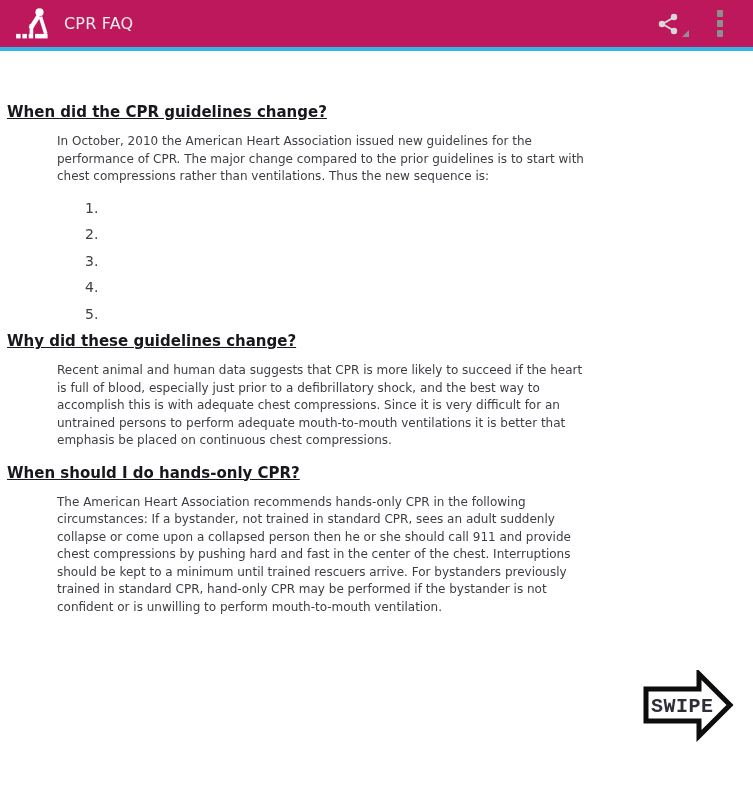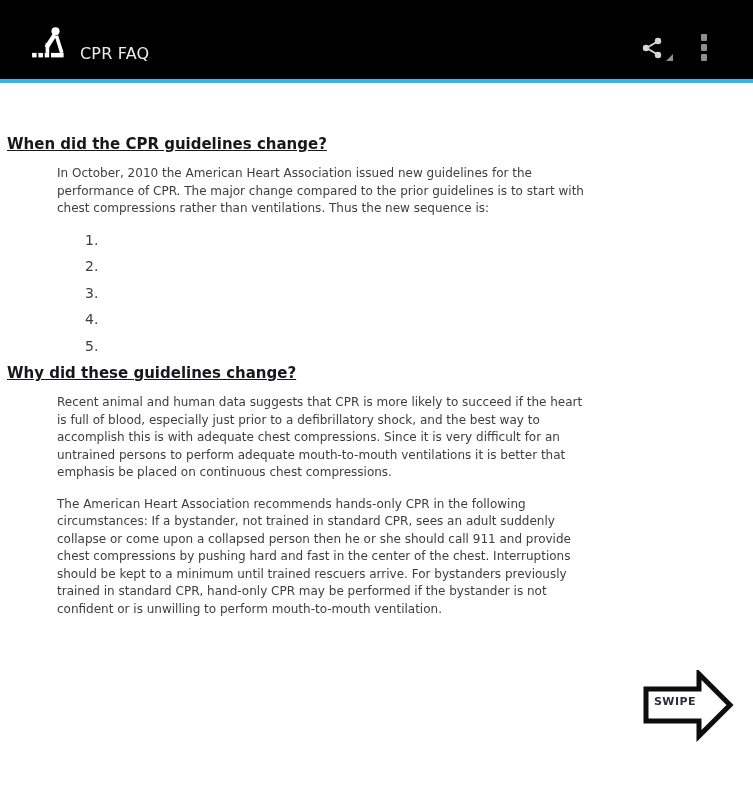--- a/index.html
+++ b/index.html
@@ -1,22 +1,22 @@
 <!DOCTYPE html>
 <html><head>
 <meta charset="utf-8">
 <style>
   html,body{margin:0;padding:0;background:#fff;}
   body{width:753px;height:800px;overflow:hidden;position:relative;
        font-family:"DejaVu Sans","Liberation Sans",sans-serif;}
 
   
   .action-bar{
-    height:47px;background:#000000;border-bottom:4px solid #33B5E5;
-    display:flex;align-items:flex-end;padding:16px;position:relative;
+    height:47px;background:#be185d;border-bottom:4px solid #33B5E5;
+    display:flex;align-items:center;padding:0;position:relative;
   }
   .app-icon{width:46px;height:40px;margin-left:12px;display:flex;align-items:center;justify-content:center;}
   .bar-title{color:#ededed;font-size:16px;margin-left:6px;letter-spacing:.2px;}
   .bar-actions{margin-left:auto;display:flex;align-items:center;gap:32px;padding-right:26px;}
   .share-btn{position:relative;width:26px;height:30px;display:flex;align-items:center;justify-content:center;}
   .share-caret{position:absolute;right:-8px;bottom:2px;width:0;height:0;
     border-left:7px solid transparent;border-bottom:7px solid #8f8f8f;}
   .overflow-btn{display:flex;flex-direction:column;gap:3px;padding:2px 4px;}
   .overflow-btn span{width:6px;height:7px;background:#8e8e8e;border-radius:1px;display:block;}
 
@@ -34,21 +34,21 @@
   .li-marker{width:25px;flex:0 0 25px;}
   .li-text{white-space:pre-line;}
   .section{margin-bottom:4px;}
   .section-3 .section-heading{margin-top:4px;}
 
   
   .swipe{position:absolute;left:642px;top:670px;width:92px;height:72px;}
   .swipe svg{position:absolute;left:0;top:0;}
   .swipe-label{
     position:absolute;left:9px;top:25px;width:48px;text-align:center;
-    font-size:11px;font-weight:600;color:#2e2e3a;letter-spacing:.5px;
+    font-size:20px;font-weight:600;color:#2e2e3a;letter-spacing:.5px;font-family:Liberation Mono, monospace;
   }
 </style>
 </head>
 <body>
 
 <header class="action-bar">
   <div class="app-icon">
     <svg width="40" height="36" viewBox="0 0 44 40">
       <circle cx="27" cy="7" r="4.5" fill="#fff"></circle>
       <path d="M26 11 L17 25" stroke="#fff" stroke-width="5" fill="none"></path>
@@ -109,20 +109,21 @@
   <section class="section section-2">
     <h2 class="section-heading">Why did these guidelines change?</h2>
     <p class="para">Recent animal and human data suggests that CPR is more likely to succeed if the heart
 is full of blood, especially just prior to a defibrillatory shock, and the best way to
 accomplish this is with adequate chest compressions. Since it is very difficult for an
 untrained persons to perform adequate mouth-to-mouth ventilations it is better that
 emphasis be placed on continuous chest compressions.</p>
   </section>
 
   <section class="section section-3">
+    <h2 class="section-heading">When should I do hands-only CPR?</h2>
     <p class="para">The American Heart Association recommends hands-only CPR in the following
 circumstances: If a bystander, not trained in standard CPR, sees an adult suddenly
 collapse or come upon a collapsed person then he or she should call 911 and provide
 chest compressions by pushing hard and fast in the center of the chest. Interruptions
 should be kept to a minimum until trained rescuers arrive. For bystanders previously
 trained in standard CPR, hand-only CPR may be performed if the bystander is not
 confident or is unwilling to perform mouth-to-mouth ventilation.</p>
   </section>
 
 </main>

